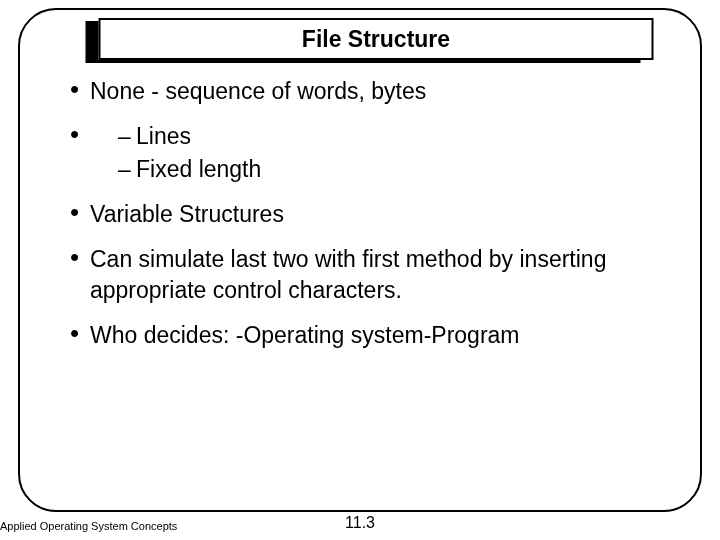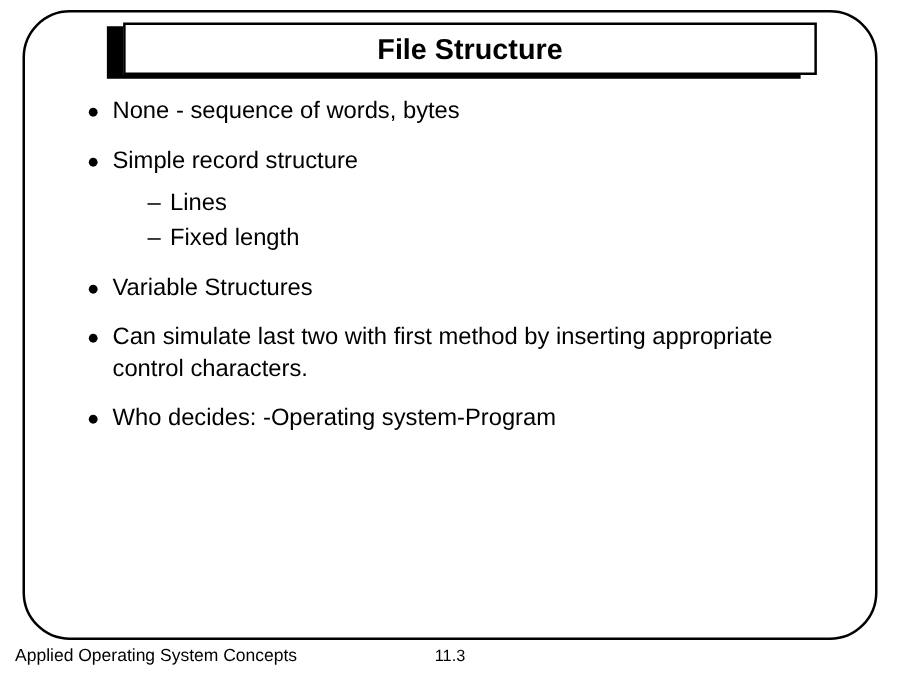--- a/index.html
+++ b/index.html
@@ -49,21 +49,21 @@
       align-items: center;
       justify-content: center;
       font-weight: bold;
       font-size: 23px;
     }
     .content {
       position: absolute;
       top: 76px;
       left: 70px;
       right: 60px;
-      font-size: 19px;
+      font-size: 23px;
       line-height: 1.35;
     }
     .bullet-item {
       position: relative;
       padding-left: 20px;
       margin-bottom: 14px;
     }
     .bullet-item::before {
       content: "•";
       position: absolute;
@@ -82,46 +82,45 @@
     }
     .sub-item::before {
       content: "–";
       position: absolute;
       left: 0;
       top: 0;
     }
     .footer-left {
       position: absolute;
       bottom: 8px;
-      left: 12px;
-      font-size: 14px;
+      left: 0;
+      font-size: 11px;
     }
     .footer-center {
       position: absolute;
       bottom: 8px;
       left: 50%;
       transform: translateX(-50%);
-      font-size: 13px;
+      font-size: 16px;
     }
   </style>
 </head>
 <body>
 
 <div class="slide-frame"></div>
 
 <div class="title-box">
   <div class="title-shadow"></div>
   <div class="title-front">File Structure</div>
 </div>
 
 <div class="content">
   <div class="bullet-item">None - sequence of words, bytes</div>
 
   <div class="bullet-item">
-    <span>Simple record structure</span>
     <div class="sub-list">
       <div class="sub-item">Lines</div>
       <div class="sub-item">Fixed length</div>
     </div>
   </div>
 
   <div class="bullet-item">
     <span>Variable Structures</span>
     <div class="sub-list">
     </div>

